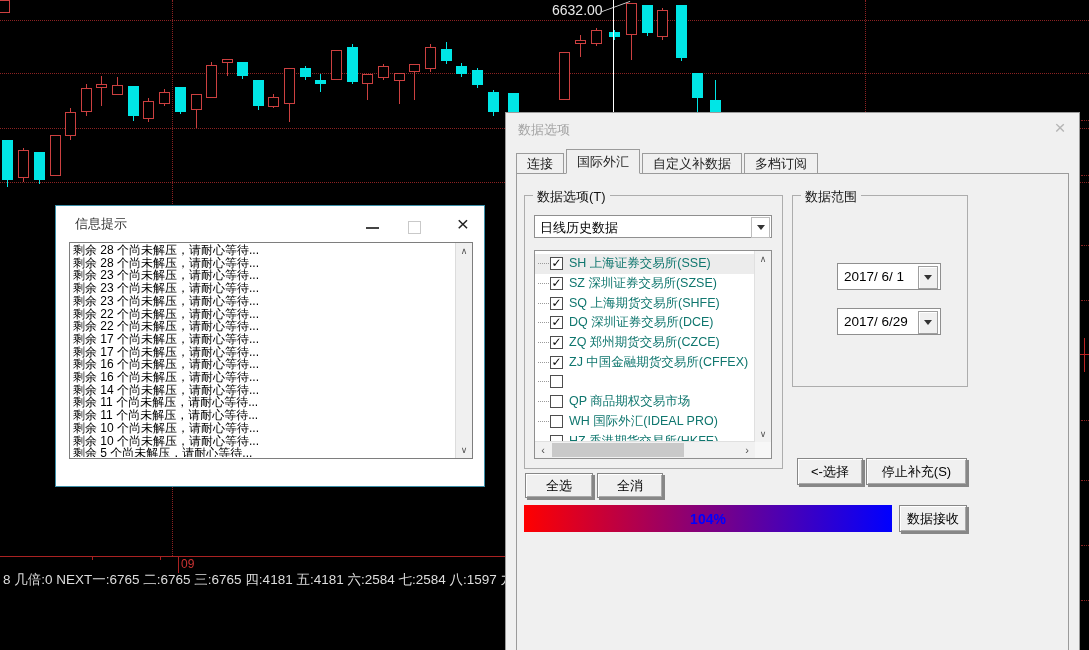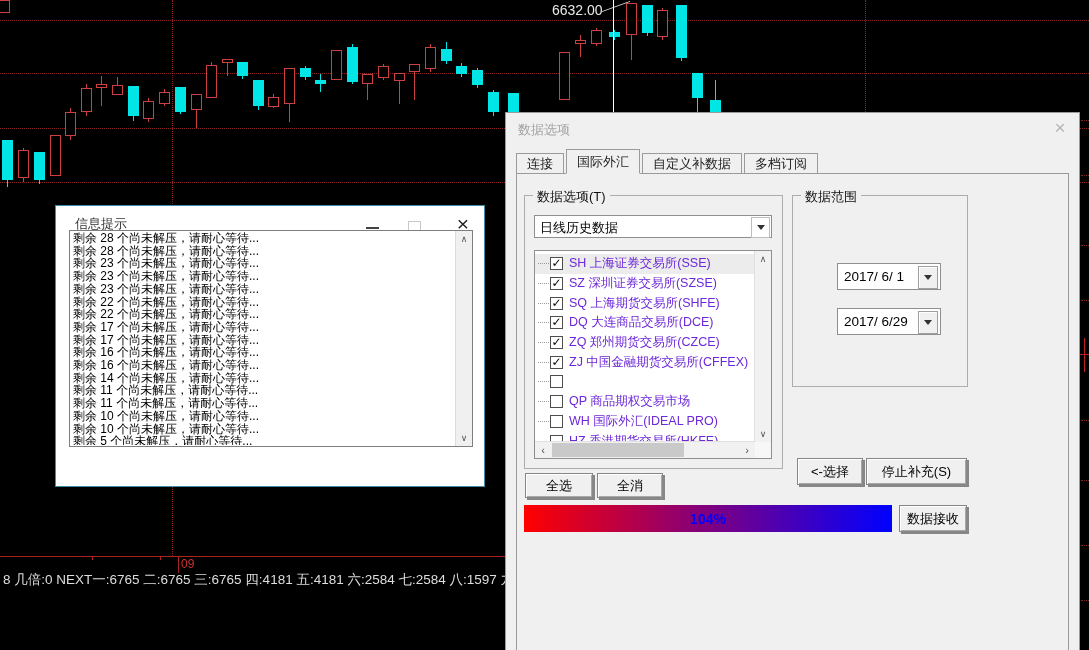--- a/index.html
+++ b/index.html
@@ -28,21 +28,21 @@
   #rs-hline{position:absolute;left:1080px;top:354px;width:9px;height:1px;background:#bb2222}
 
   
   #info-dialog{position:absolute;left:55px;top:205px;width:430px;height:282px;background:#fff;
                border:1px solid #3d8fa8;box-sizing:border-box;z-index:2}
   #info-title{position:absolute;left:19px;top:9px;font-size:13px;color:#333}
   #info-min{position:absolute;left:310px;top:21px;width:13px;height:2px;background:#444}
   #info-max{position:absolute;left:352px;top:15px;width:11px;height:11px;border:1px solid #c9c9c9}
   #info-close{position:absolute;left:396px;top:3px;width:22px;height:30px;font-size:21px;color:#222;
               display:flex;align-items:center;justify-content:center}
-  #msg-box{position:absolute;left:13px;top:24px;width:404px;height:217px;background:#fff;
+  #msg-box{position:absolute;left:13px;top:36px;width:404px;height:217px;background:#fff;
            border:1px solid #7e7e7e;box-sizing:border-box}
   #message-list{position:absolute;left:3px;top:1px;right:17px;bottom:1px;overflow:hidden;
                 font-size:12px;line-height:12.7px;color:#000;white-space:pre}
   .vscroll{position:absolute;right:0;top:0;width:16px;background:#f0f0f0;border-left:1px solid #dcdcdc}
   .sb-btn{position:absolute;left:0;width:16px;height:16px;color:#505050;font-size:9px;
           display:flex;align-items:center;justify-content:center}
 
   
   #data-dialog{position:absolute;left:505px;top:112px;width:575px;height:538px;background:#f0f0f0;
                border:1px solid #9b9b9b;border-bottom:none;box-sizing:border-box;z-index:3}
@@ -66,21 +66,21 @@
                display:flex;align-items:center;justify-content:center;background:#fff}
   .tri-down{width:0;height:0;border-left:4px solid transparent;border-right:4px solid transparent;border-top:5px solid #333}
   #market-listbox{position:absolute;left:28px;top:137px;width:238px;height:209px;background:#fff;
                   border:1px solid #8f8f8f;box-sizing:border-box;overflow:hidden;z-index:3}
   #market-rows{position:absolute;left:0;top:3px;right:16px;bottom:16px;overflow:hidden}
   .mrow{height:19.7px;display:flex;align-items:center;padding-left:3px;box-sizing:border-box}
   .mrow.hl{background:#ececec}
   .tree-dots{width:11px;height:0;border-top:1px dotted #9a9a9a}
   .cbx{width:13px;height:13px;border:1px solid #4d4d4d;background:#fff;box-sizing:border-box;
        font-size:12px;line-height:10px;text-align:center;color:#000;font-weight:bold;margin-left:1px;flex:none}
-  .mlabel{margin-left:6px;font-size:12.5px;color:#6d28d9;white-space:nowrap}
+  .mlabel{margin-left:6px;font-size:12.5px;color:#0f766e;white-space:nowrap}
   #mv-scroll{position:absolute;right:0;top:0;bottom:16px;width:16px;background:#f1f1f1;border-left:1px solid #e0e0e0}
   #mh-scroll{position:absolute;left:0;bottom:0;right:16px;height:16px;background:#f1f1f1;border-top:1px solid #e0e0e0}
   .sb-btn-h{position:absolute;top:0;width:16px;height:16px;color:#505050;font-size:11px;
             display:flex;align-items:center;justify-content:center}
   #mh-thumb{position:absolute;left:17px;top:1px;width:132px;height:14px;background:#c9c9c9}
   #sb-corner{position:absolute;right:0;bottom:0;width:16px;height:16px;background:#f7f7f7}
   .range-label{position:absolute;font-size:14px;color:#000}
   .date-combo{position:absolute;width:104px;height:27px;background:#fff;border:1px solid #8f8f8f;box-sizing:border-box;z-index:3}
   .date-text{position:absolute;left:6px;top:5px;font-size:13.5px;color:#000;white-space:pre}
   .date-btn{position:absolute;right:2px;top:2px;width:18px;height:21px;background:#f0f0f0;border:1px solid #9f9f9f;
@@ -274,21 +274,21 @@
           <span class="mlabel">SZ 深圳证券交易所(SZSE)</span>
         </div>
         <div class="mrow">
           <span class="tree-dots"></span>
           <span class="cbx">✓</span>
           <span class="mlabel">SQ 上海期货交易所(SHFE)</span>
         </div>
         <div class="mrow">
           <span class="tree-dots"></span>
           <span class="cbx">✓</span>
-          <span class="mlabel">DQ 大连商品交易所(DCE)</span>
+          <span class="mlabel">DQ 深圳证券交易所(DCE)</span>
         </div>
         <div class="mrow">
           <span class="tree-dots"></span>
           <span class="cbx">✓</span>
           <span class="mlabel">ZQ 郑州期货交易所(CZCE)</span>
         </div>
         <div class="mrow">
           <span class="tree-dots"></span>
           <span class="cbx">✓</span>
           <span class="mlabel">ZJ 中国金融期货交易所(CFFEX)</span>

